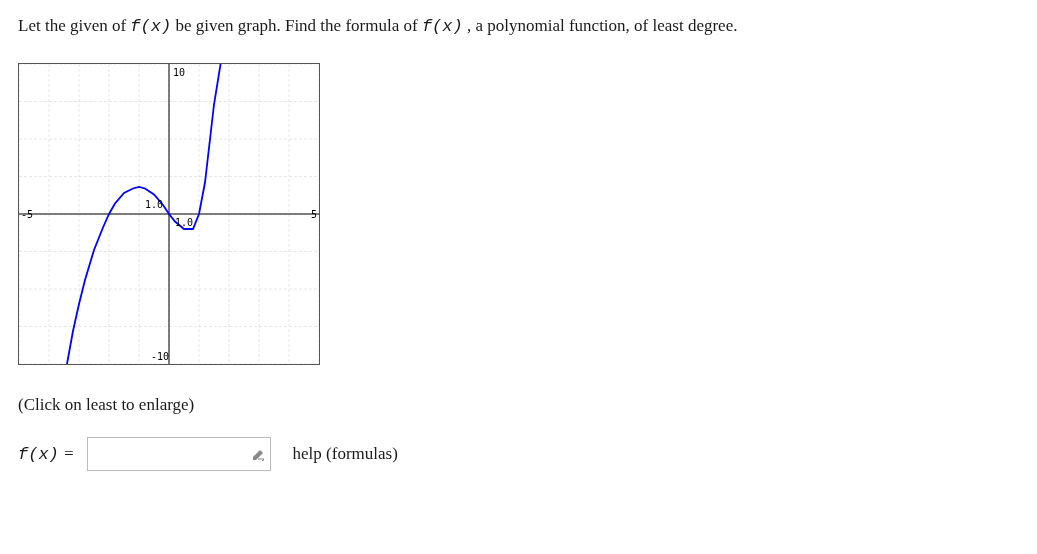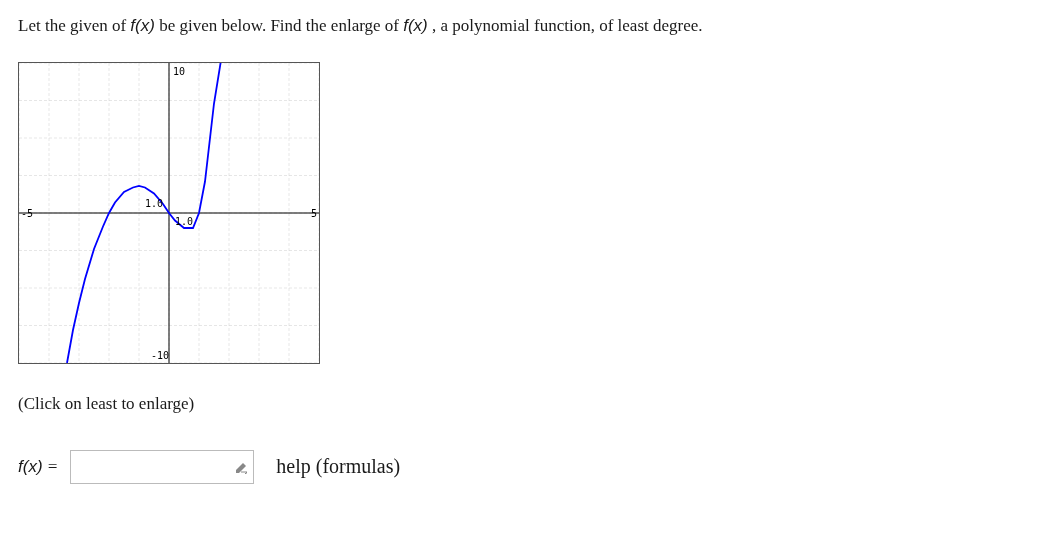--- a/index.html
+++ b/index.html
@@ -9,39 +9,39 @@
     font-size: 17px;
     color: #1a1a1a;
     background: #fff;
   }
   .question-text {
     margin: 0 0 24px 0;
     line-height: 1.4;
   }
   .fn {
     font-style: italic;
-    font-family: Liberation Sans, sans-serif;
+    font-family: Liberation Mono, monospace;
   }
   .chart-box {
     border: 1px solid #555;
     width: 300px;
     height: 300px;
     position: relative;
     overflow: hidden;
     cursor: pointer;
   }
   .chart-box svg {
     display: block;
   }
   .enlarge-note {
     margin-top: 30px;
     font-size: 17px;
   }
   .answer-row {
-    margin-top: 36px;
+    margin-top: 22px;
     display: flex;
     align-items: center;
     gap: 8px;
   }
   .answer-label {
     font-style: italic;
     margin-right: 4px;
   }
   .answer-input {
     border: 1px solid #bbb;
@@ -60,30 +60,30 @@
     color: #666;
     font-size: 13px;
     margin-left: -30px;
     margin-right: 10px;
     pointer-events: none;
   }
   .help-link {
     color: #1a1a1a;
     text-decoration: none;
     margin-left: 6px;
-    font-size: 20px;
+    font-size: 17px;
   }
 </style>
 </head>
 <body>
 
 <p class="question-text">
   <span>Let the given of </span>
   <span class="fn">f(x)</span>
-  <span> be given below. Find the enlarge of </span>
+  <span> be given graph. Find the formula of </span>
   <span class="fn">f(x)</span>
   <span>, a polynomial function, of least degree.</span>
 </p>
 
 <div class="chart-box">
   <svg id="chart-svg" width="300" height="300">
       <line x1="0" y1="0" x2="0" y2="300" stroke="#ccc" stroke-width="0.5" stroke-dasharray="3,2"></line>
       <line x1="30" y1="0" x2="30" y2="300" stroke="#ccc" stroke-width="0.5" stroke-dasharray="3,2"></line>
       <line x1="60" y1="0" x2="60" y2="300" stroke="#ccc" stroke-width="0.5" stroke-dasharray="3,2"></line>
       <line x1="90" y1="0" x2="90" y2="300" stroke="#ccc" stroke-width="0.5" stroke-dasharray="3,2"></line>

